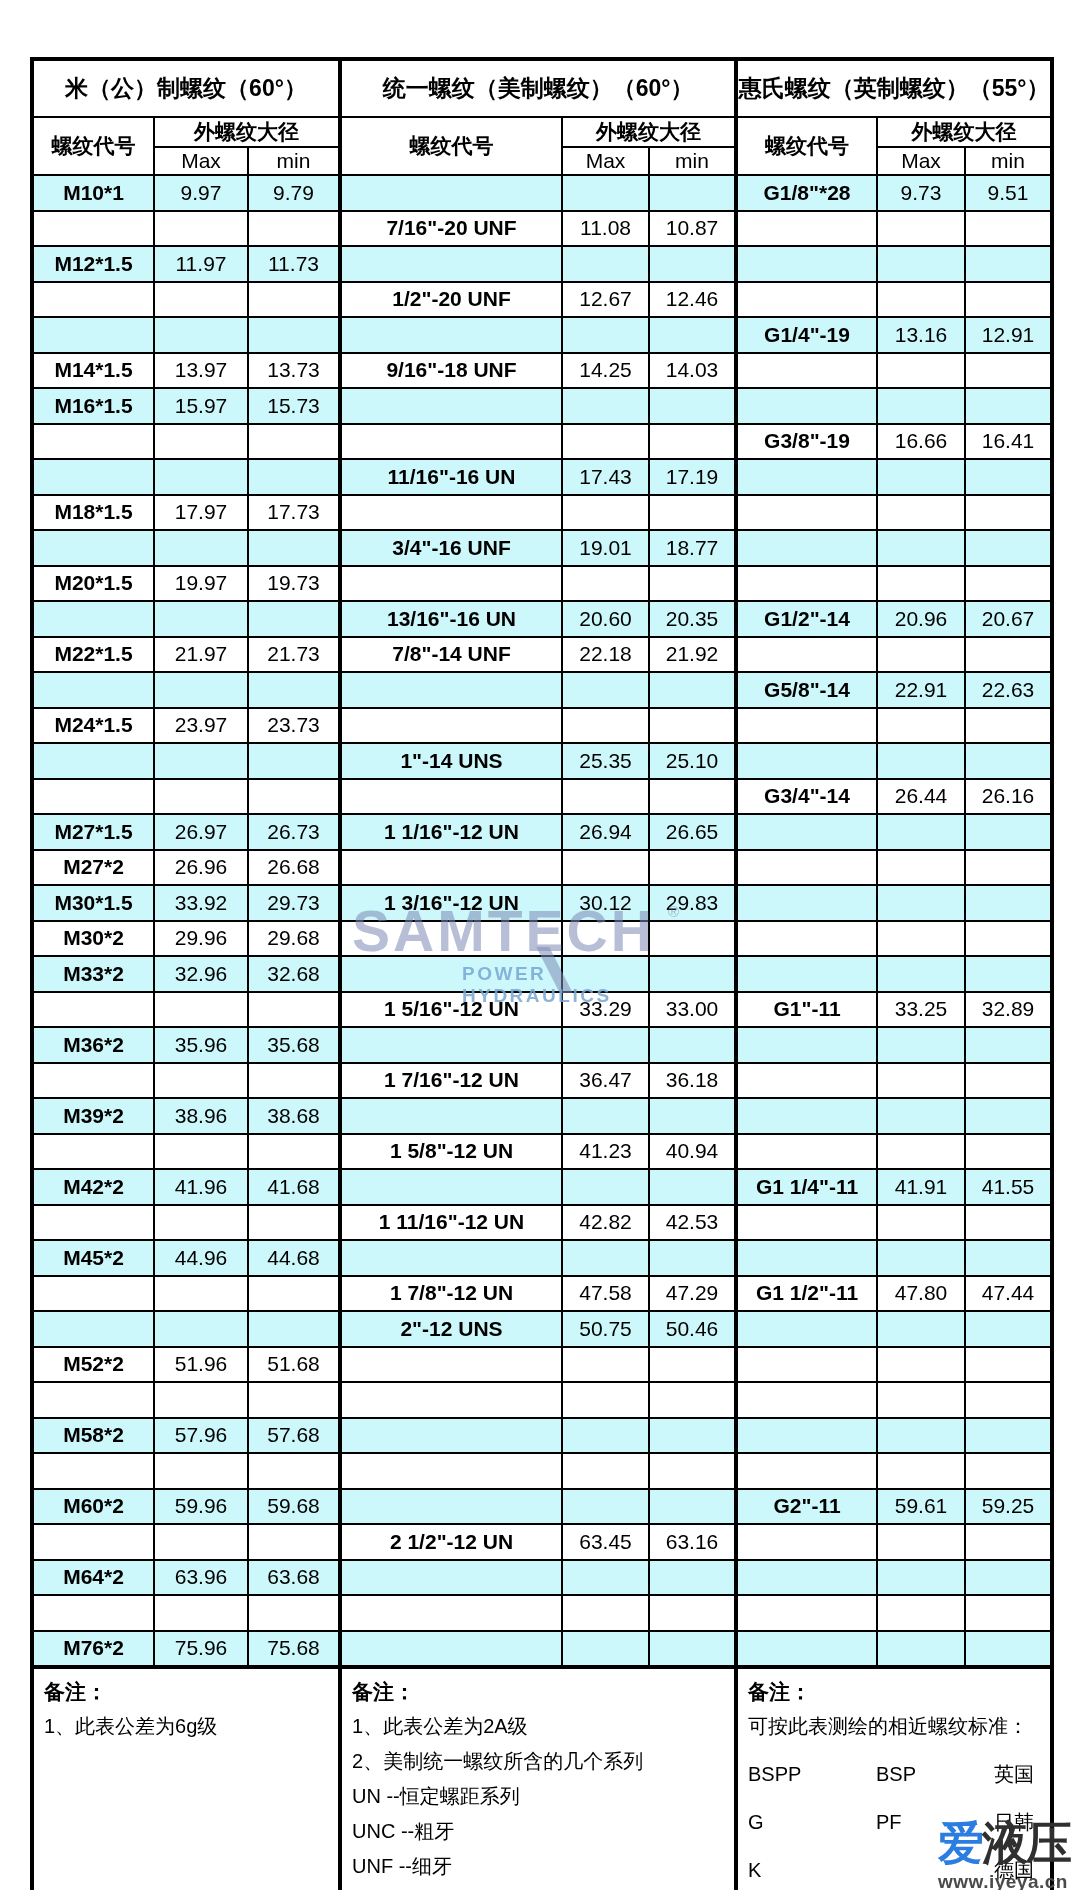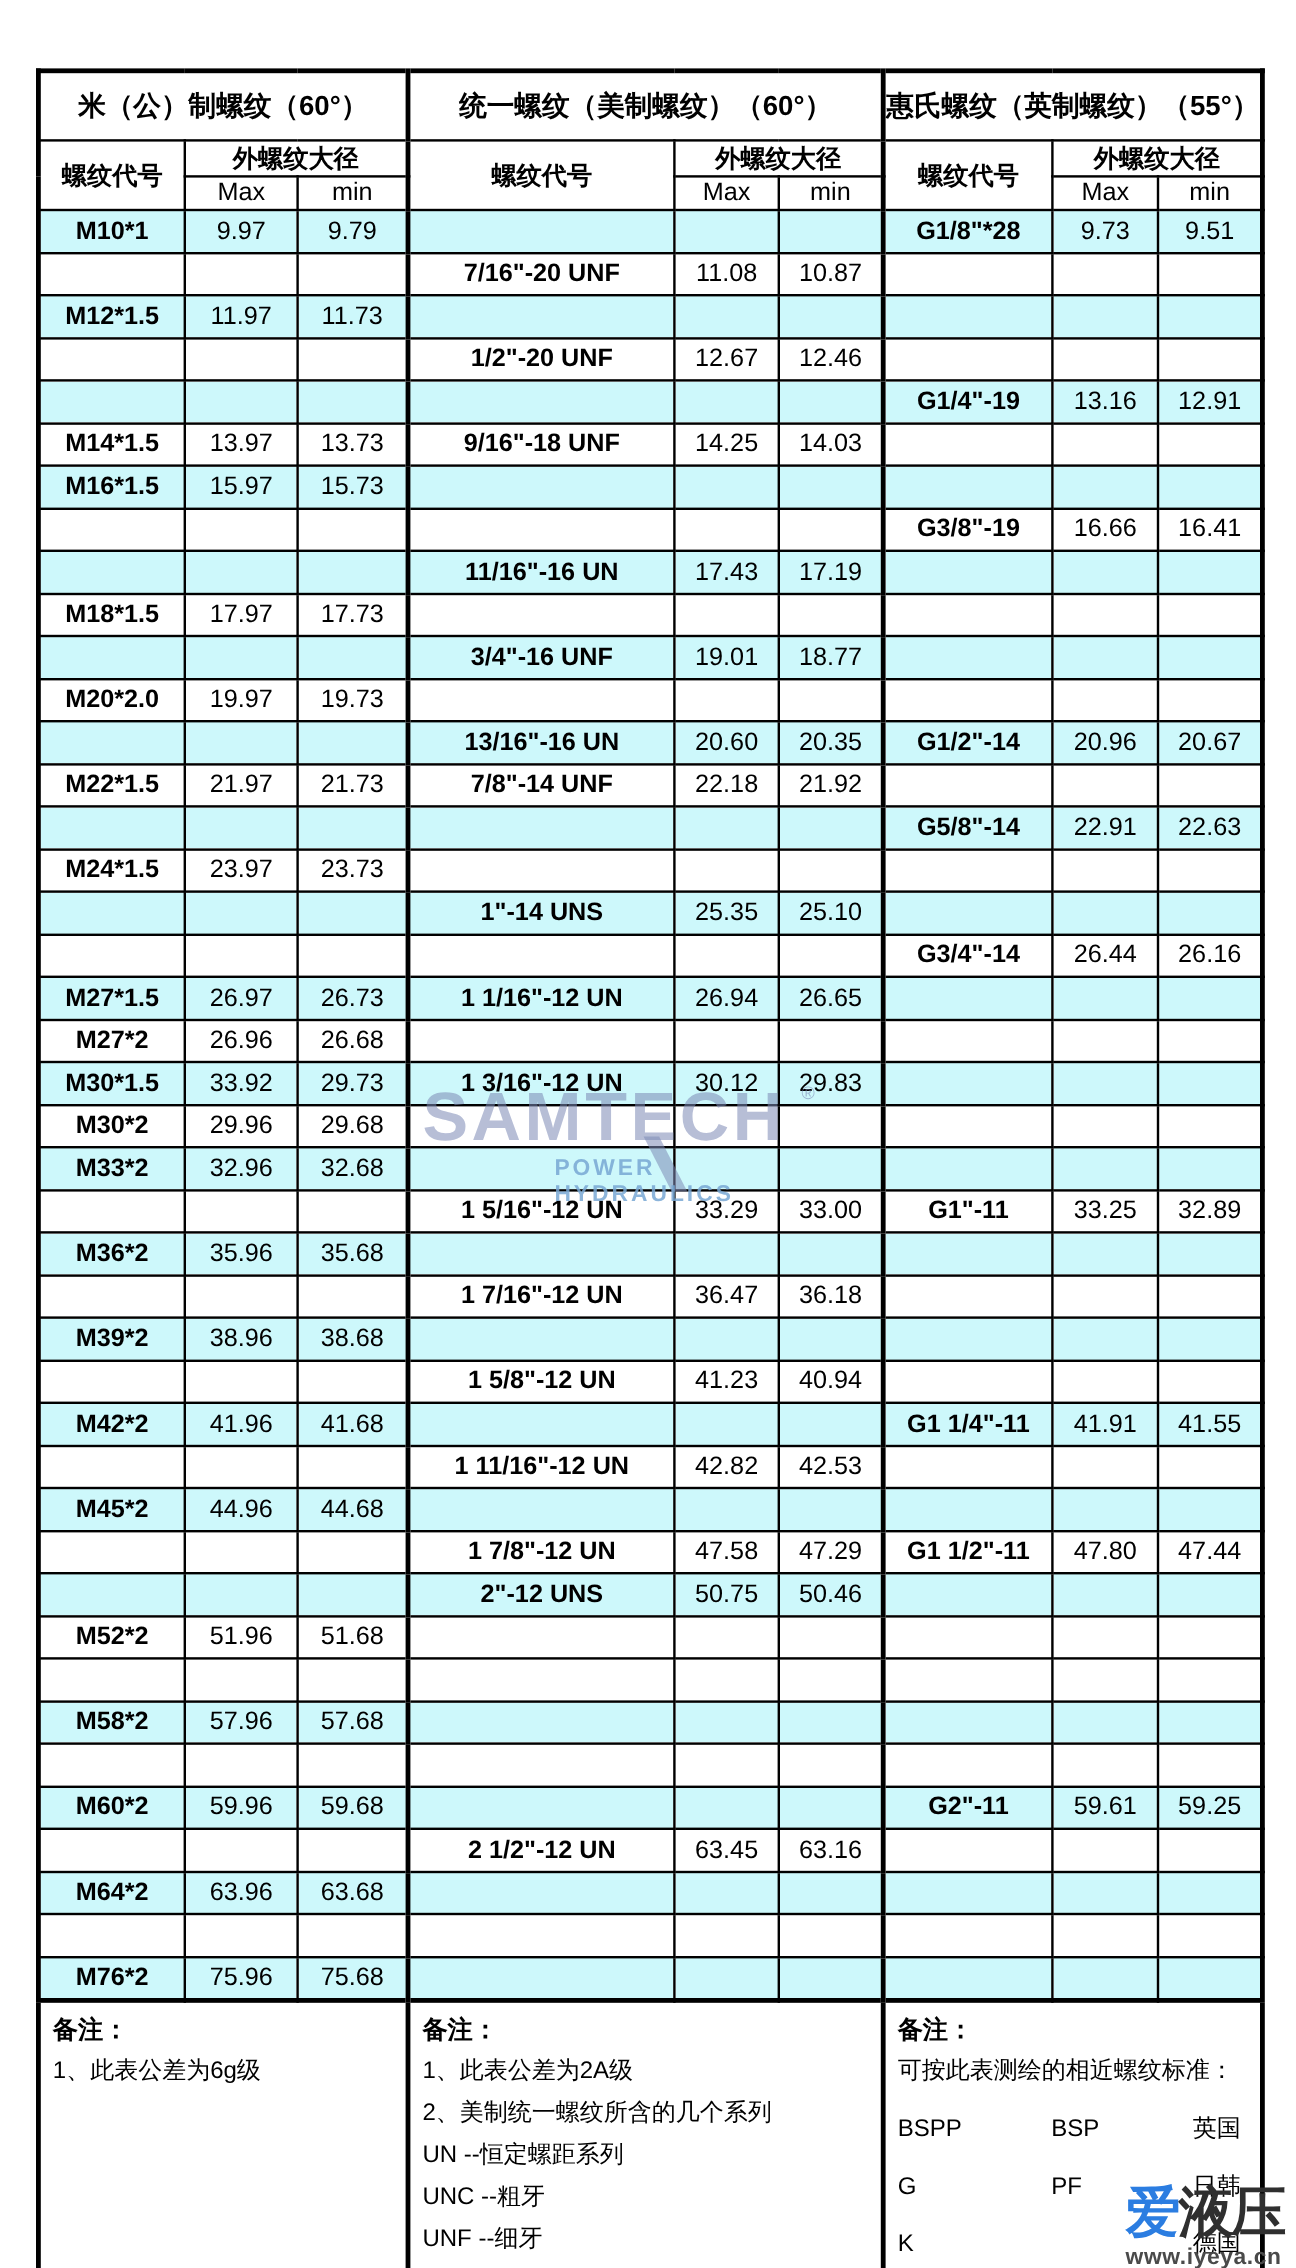--- a/index.html
+++ b/index.html
@@ -214,21 +214,21 @@
           <td class="num"></td>
           <td class="num"></td>
           <td class="code grp">3/4"-16 UNF</td>
           <td class="num">19.01</td>
           <td class="num">18.77</td>
           <td class="code grp"></td>
           <td class="num"></td>
           <td class="num"></td>
         </tr>
         <tr>
-          <td class="code">M20*2.0</td>
+          <td class="code">M20*1.5</td>
           <td class="num">19.97</td>
           <td class="num">19.73</td>
           <td class="code grp"></td>
           <td class="num"></td>
           <td class="num"></td>
           <td class="code grp"></td>
           <td class="num"></td>
           <td class="num"></td>
         </tr>
         <tr class="cyan">

